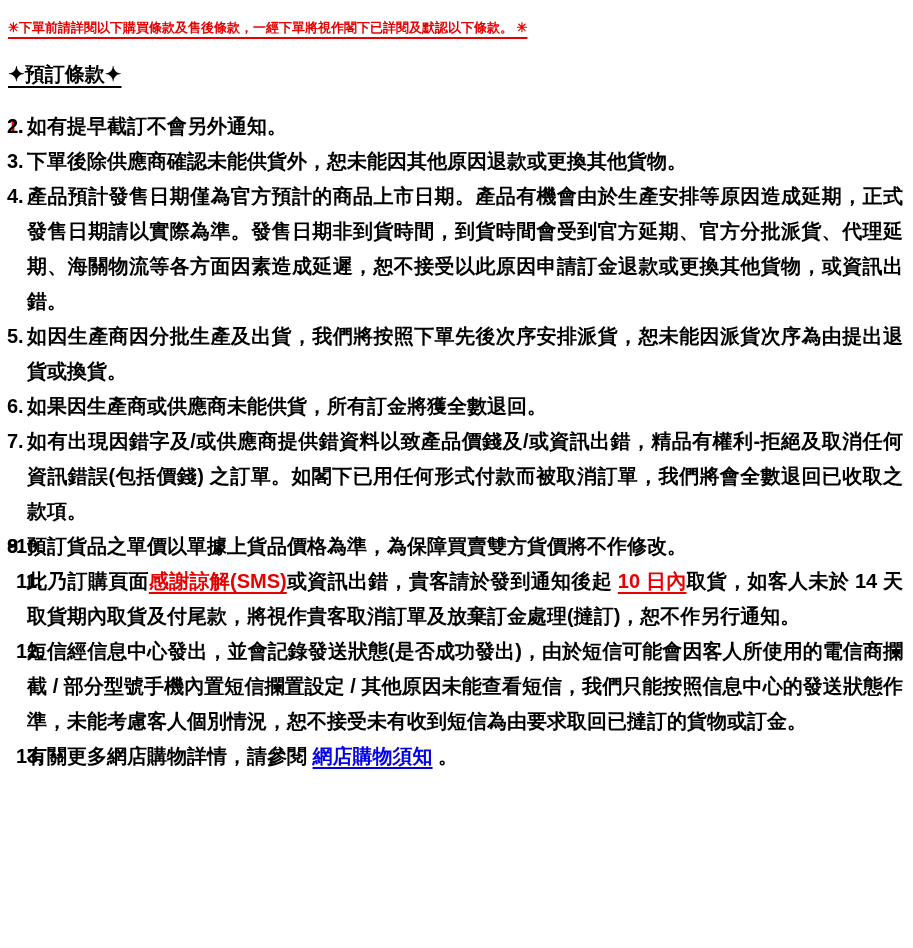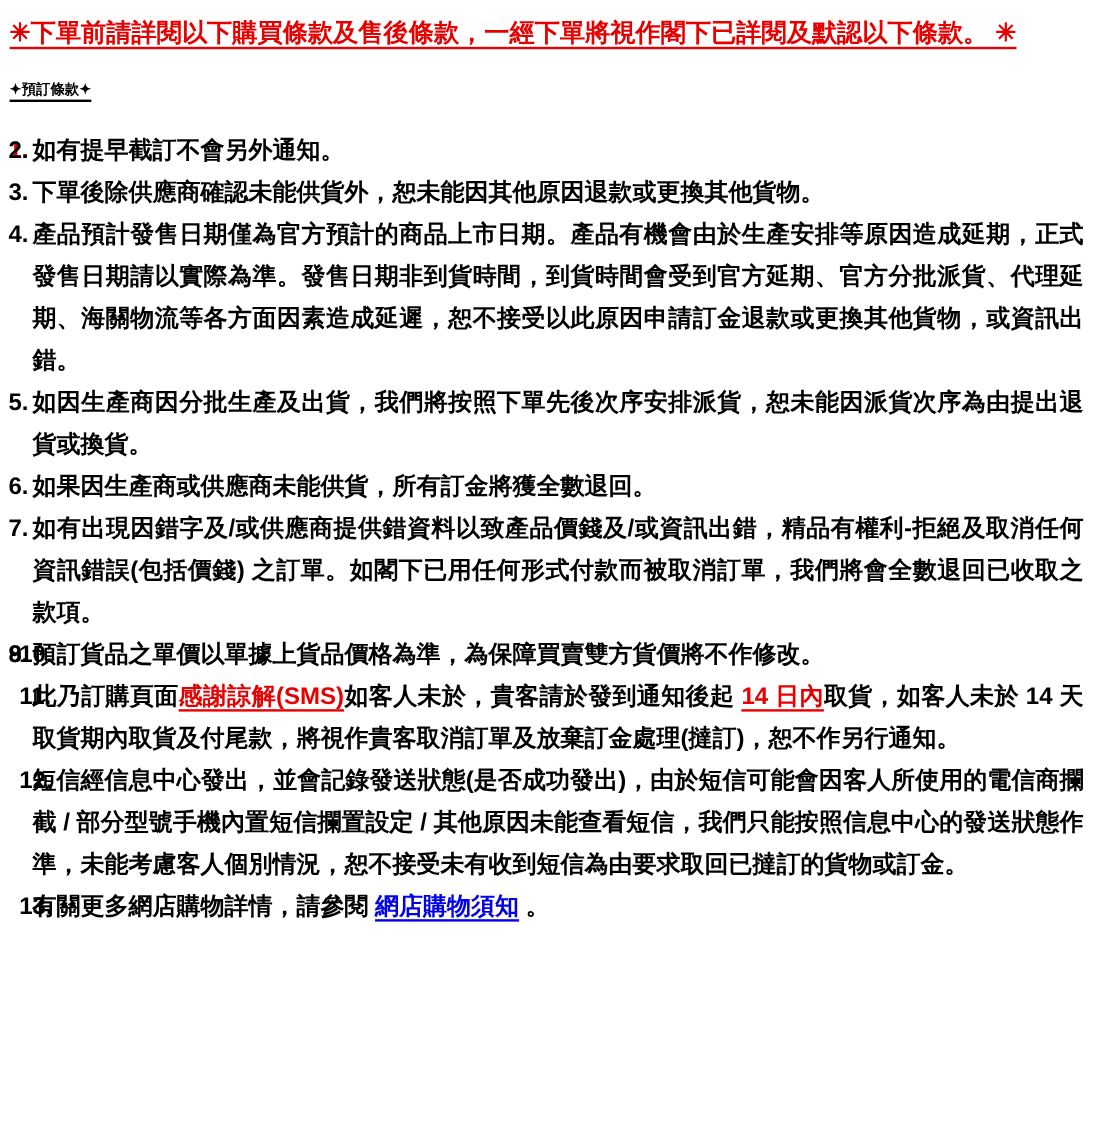--- a/index.html
+++ b/index.html
@@ -18,29 +18,29 @@
     font-family: "Liberation Sans", sans-serif;
     font-weight: 700;
     color: var(--black);
   }
   .page {
     padding: 14px 8px 12px 0;
   }
   .notice {
     margin: 0 8px 0 8px;
     color: var(--red);
-    font-size: 21px;
+    font-size: 13px;
     line-height: 28px;
     text-decoration: underline;
     text-decoration-thickness: 2px;
     text-underline-offset: 5px;
   }
   .section-title {
     margin: 19px 8px 0 8px;
-    font-size: 12px;
+    font-size: 20px;
     line-height: 27px;
   }
   .section-title span {
     text-decoration: underline;
     text-decoration-thickness: 2px;
     text-underline-offset: 5px;
   }
   ol.terms {
     list-style: none;
     margin: 21px 0 0 0;
@@ -90,17 +90,17 @@
       <li class="li red"><span class="num">1.</span></li>
       <li class="li"><span class="num">2.</span><span class="txt"><span>如有提早截訂不會另外通知。</span></span></li>
       <li class="li"><span class="num">3.</span><span class="txt"><span>下單後除供應商確認未能供貨外，恕未能因其他原因退款或更換其他貨物。</span></span></li>
       <li class="li"><span class="num">4.</span><span class="txt"><span>產品預計發售日期僅為官方預計的商品上市日期。產品有機會由於生產安排等原因造成延期，正式發售日期請以實際為準。發售日期非到貨時間，到貨時間會受到官方延期、官方分批派貨、代理延期、海關物流等各方面因素造成延遲，恕不接受以此原因申請訂金退款或更換其他貨物，或資訊出錯。</span></span></li>
       <li class="li"><span class="num">5.</span><span class="txt"><span>如因生產商因分批生產及出貨，我們將按照下單先後次序安排派貨，恕未能因派貨次序為由提出退貨或換貨。</span></span></li>
       <li class="li"><span class="num">6.</span><span class="txt"><span>如果因生產商或供應商未能供貨，所有訂金將獲全數退回。</span></span></li>
       <li class="li"><span class="num">7.</span><span class="txt"><span>如有出現因錯字及/或供應商提供錯資料以致產品價錢及/或資訊出錯，精品有權利-拒絕及取消任何資訊錯誤(包括價錢) 之訂單。如閣下已用任何形式付款而被取消訂單，我們將會全數退回已收取之款項。</span></span></li>
       <li class="li"><span class="num">8.</span></li>
       <li class="li"><span class="num">9.</span></li>
       <li class="li"><span class="num wide">10.</span><span class="txt"><span>預訂貨品之單價以單據上貨品價格為準，為保障買賣雙方貨價將不作修改。</span></span></li>
-      <li class="li"><span class="num wide">11.</span><span class="txt"><span>此乃訂購頁面</span><span class="seg-red-underline">感謝諒解(SMS)</span><span>如客人未於，貴客請於發到通知後起 </span><span class="seg-red-underline">14 日內</span><span>取貨，如客人未於 14 天取貨期內取貨及付尾款，將視作貴客取消訂單及放棄訂金處理(撻訂)，恕不作另行通知。</span></span></li>
+      <li class="li"><span class="num wide">11.</span><span class="txt"><span>此乃訂購頁面</span><span class="seg-red-underline">感謝諒解(SMS)</span><span>或資訊出錯，貴客請於發到通知後起 </span><span class="seg-red-underline">10 日內</span><span>取貨，如客人未於 14 天取貨期內取貨及付尾款，將視作貴客取消訂單及放棄訂金處理(撻訂)，恕不作另行通知。</span></span></li>
       <li class="li"><span class="num wide">12.</span><span class="txt"><span>短信經信息中心發出，並會記錄發送狀態(是否成功發出)，由於短信可能會因客人所使用的電信商攔截 / 部分型號手機內置短信攔置設定 / 其他原因未能查看短信，我們只能按照信息中心的發送狀態作準，未能考慮客人個別情況，恕不接受未有收到短信為由要求取回已撻訂的貨物或訂金。</span></span></li>
       <li class="li"><span class="num wide">13.</span><span class="txt"><span>有關更多網店購物詳情，請參閱 </span><a class="seg-blue-link">網店購物須知</a><span> 。</span></span></li>
     </ol>
 </div>
 
 </body></html>

